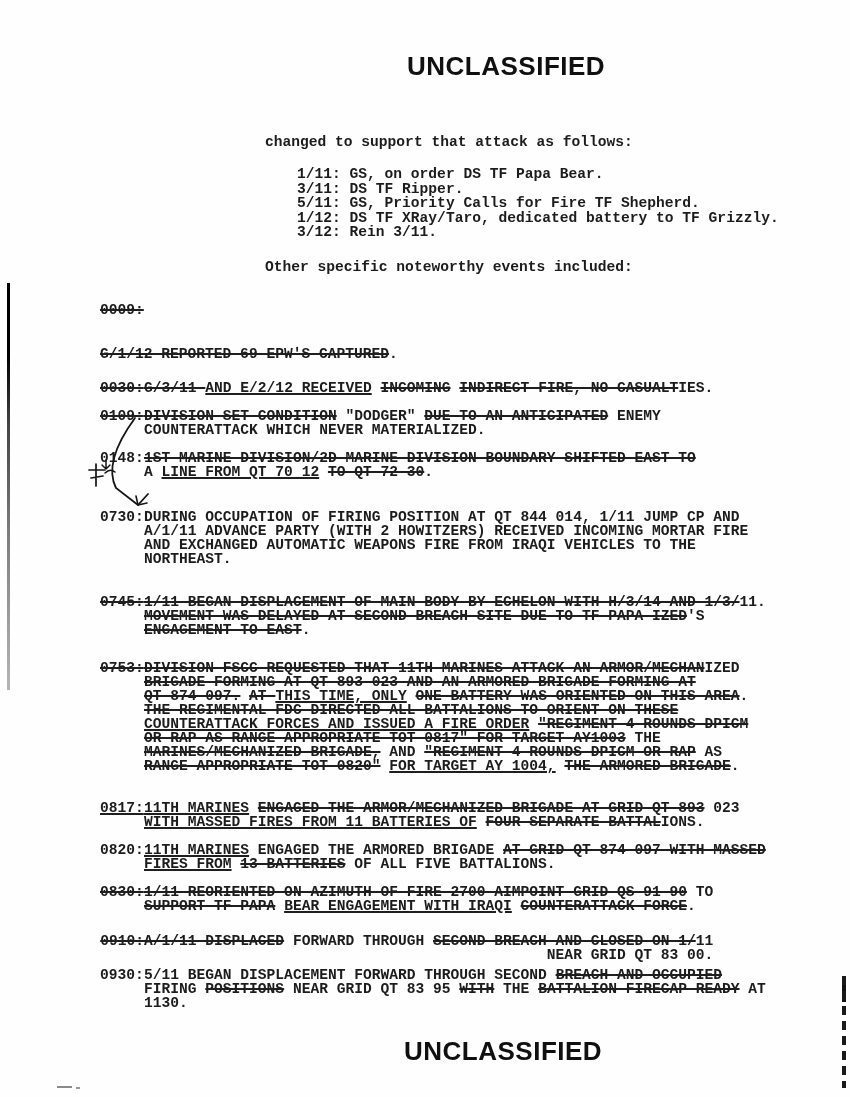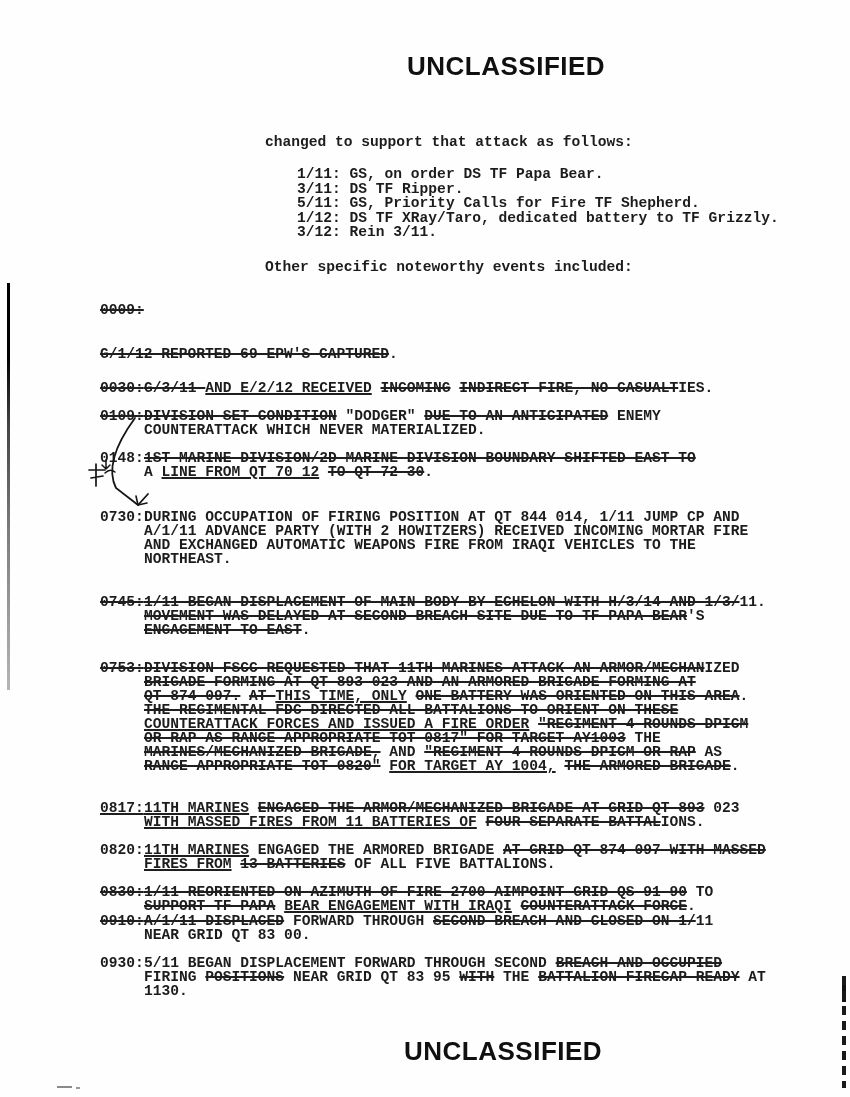--- a/index.html
+++ b/index.html
@@ -93,21 +93,21 @@
           <div class="tline"><span class="deco-n">DURING OCCUPATION OF FIRING POSITION AT QT 844 014, 1/11 JUMP CP AND</span></div>
           <div class="tline"><span class="deco-n">A/1/11 ADVANCE PARTY (WITH 2 HOWITZERS) RECEIVED INCOMING MORTAR FIRE</span></div>
           <div class="tline"><span class="deco-n">AND EXCHANGED AUTOMATIC WEAPONS FIRE FROM IRAQI VEHICLES TO THE</span></div>
           <div class="tline"><span class="deco-n">NORTHEAST.</span></div>
         </div>
       </div>
       <div class="entry" style="margin-top: 29px;">
         <span class="time deco-s">0745:</span>
         <div class="lines">
           <div class="tline"><span class="deco-s">1/11 BEGAN DISPLACEMENT OF MAIN BODY BY ECHELON WITH H/3/14 AND 1/3/</span><span class="deco-n">11.</span></div>
-          <div class="tline"><span class="deco-s">MOVEMENT WAS DELAYED AT SECOND BREACH SITE DUE TO TF PAPA BEAR</span><span class="deco-n">'S</span></div>
+          <div class="tline"><span class="deco-s">MOVEMENT WAS DELAYED AT SECOND BREACH SITE DUE TO TF PAPA IZED</span><span class="deco-n">'S</span></div>
           <div class="tline"><span class="deco-s">ENGAGEMENT TO EAST</span><span class="deco-n">.</span></div>
         </div>
       </div>
       <div class="entry" style="margin-top: 24px;">
         <span class="time deco-s">0753:</span>
         <div class="lines">
           <div class="tline"><span class="deco-s">DIVISION FSCC REQUESTED THAT 11TH MARINES ATTACK AN ARMOR/MECHAN</span><span class="deco-n">IZED</span></div>
           <div class="tline"><span class="deco-s">BRIGADE FORMING AT QT 893 023 AND AN ARMORED BRIGADE FORMING AT</span></div>
           <div class="tline"><span class="deco-s">QT 874 097.</span><span class="deco-n"> </span><span class="deco-s">AT </span><span class="deco-u">THIS TIME, ONLY</span><span class="deco-n"> </span><span class="deco-s">ONE BATTERY WAS ORIENTED ON THIS AREA</span><span class="deco-n">.</span></div>
           <div class="tline"><span class="deco-s">THE REGIMENTAL FDC DIRECTED ALL BATTALIONS TO ORIENT ON THESE</span></div>
@@ -131,28 +131,28 @@
           <div class="tline"><span class="deco-u">FIRES FROM</span><span class="deco-n"> </span><span class="deco-s">13 BATTERIES</span><span class="deco-n"> OF ALL FIVE BATTALIONS.</span></div>
         </div>
       </div>
       <div class="entry" style="margin-top: 14px;">
         <span class="time deco-s">0830:</span>
         <div class="lines">
           <div class="tline"><span class="deco-s">1/11 REORIENTED ON AZIMUTH OF FIRE 2700 AIMPOINT GRID QS 91 90</span><span class="deco-n"> TO</span></div>
           <div class="tline"><span class="deco-s">SUPPORT TF PAPA</span><span class="deco-n"> </span><span class="deco-u">BEAR ENGAGEMENT WITH IRAQI</span><span class="deco-n"> </span><span class="deco-s">COUNTERATTACK FORCE</span><span class="deco-n">.</span></div>
         </div>
       </div>
-      <div class="entry" style="margin-top: 1px;">
+      <div class="entry" style="margin-top: 21px; text-align: right;">
         <span class="time deco-s">0910:</span>
         <div class="lines">
           <div class="tline"><span class="deco-s">A/1/11 DISPLACED</span><span class="deco-n"> FORWARD THROUGH </span><span class="deco-s">SECOND BREACH AND CLOSED ON 1/</span><span class="deco-n">11</span></div>
           <div class="tline"><span class="deco-n">NEAR GRID QT 83 00.</span></div>
         </div>
       </div>
-      <div class="entry" style="margin-top: 14px;">
+      <div class="entry" style="margin-top: 6px;">
         <span class="time deco-n">0930:</span>
         <div class="lines">
           <div class="tline"><span class="deco-n">5/11 BEGAN DISPLACEMENT FORWARD THROUGH SECOND </span><span class="deco-s">BREACH AND OCCUPIED</span></div>
           <div class="tline"><span class="deco-n">FIRING </span><span class="deco-s">POSITIONS</span><span class="deco-n"> NEAR GRID QT 83 95 </span><span class="deco-s">WITH</span><span class="deco-n"> THE </span><span class="deco-s">BATTALION FIRECAP READY</span><span class="deco-n"> AT</span></div>
           <div class="tline"><span class="deco-n">1130.</span></div>
         </div>
       </div>
     </div>
 
   <div class="classification cls-bottom">UNCLASSIFIED</div>

